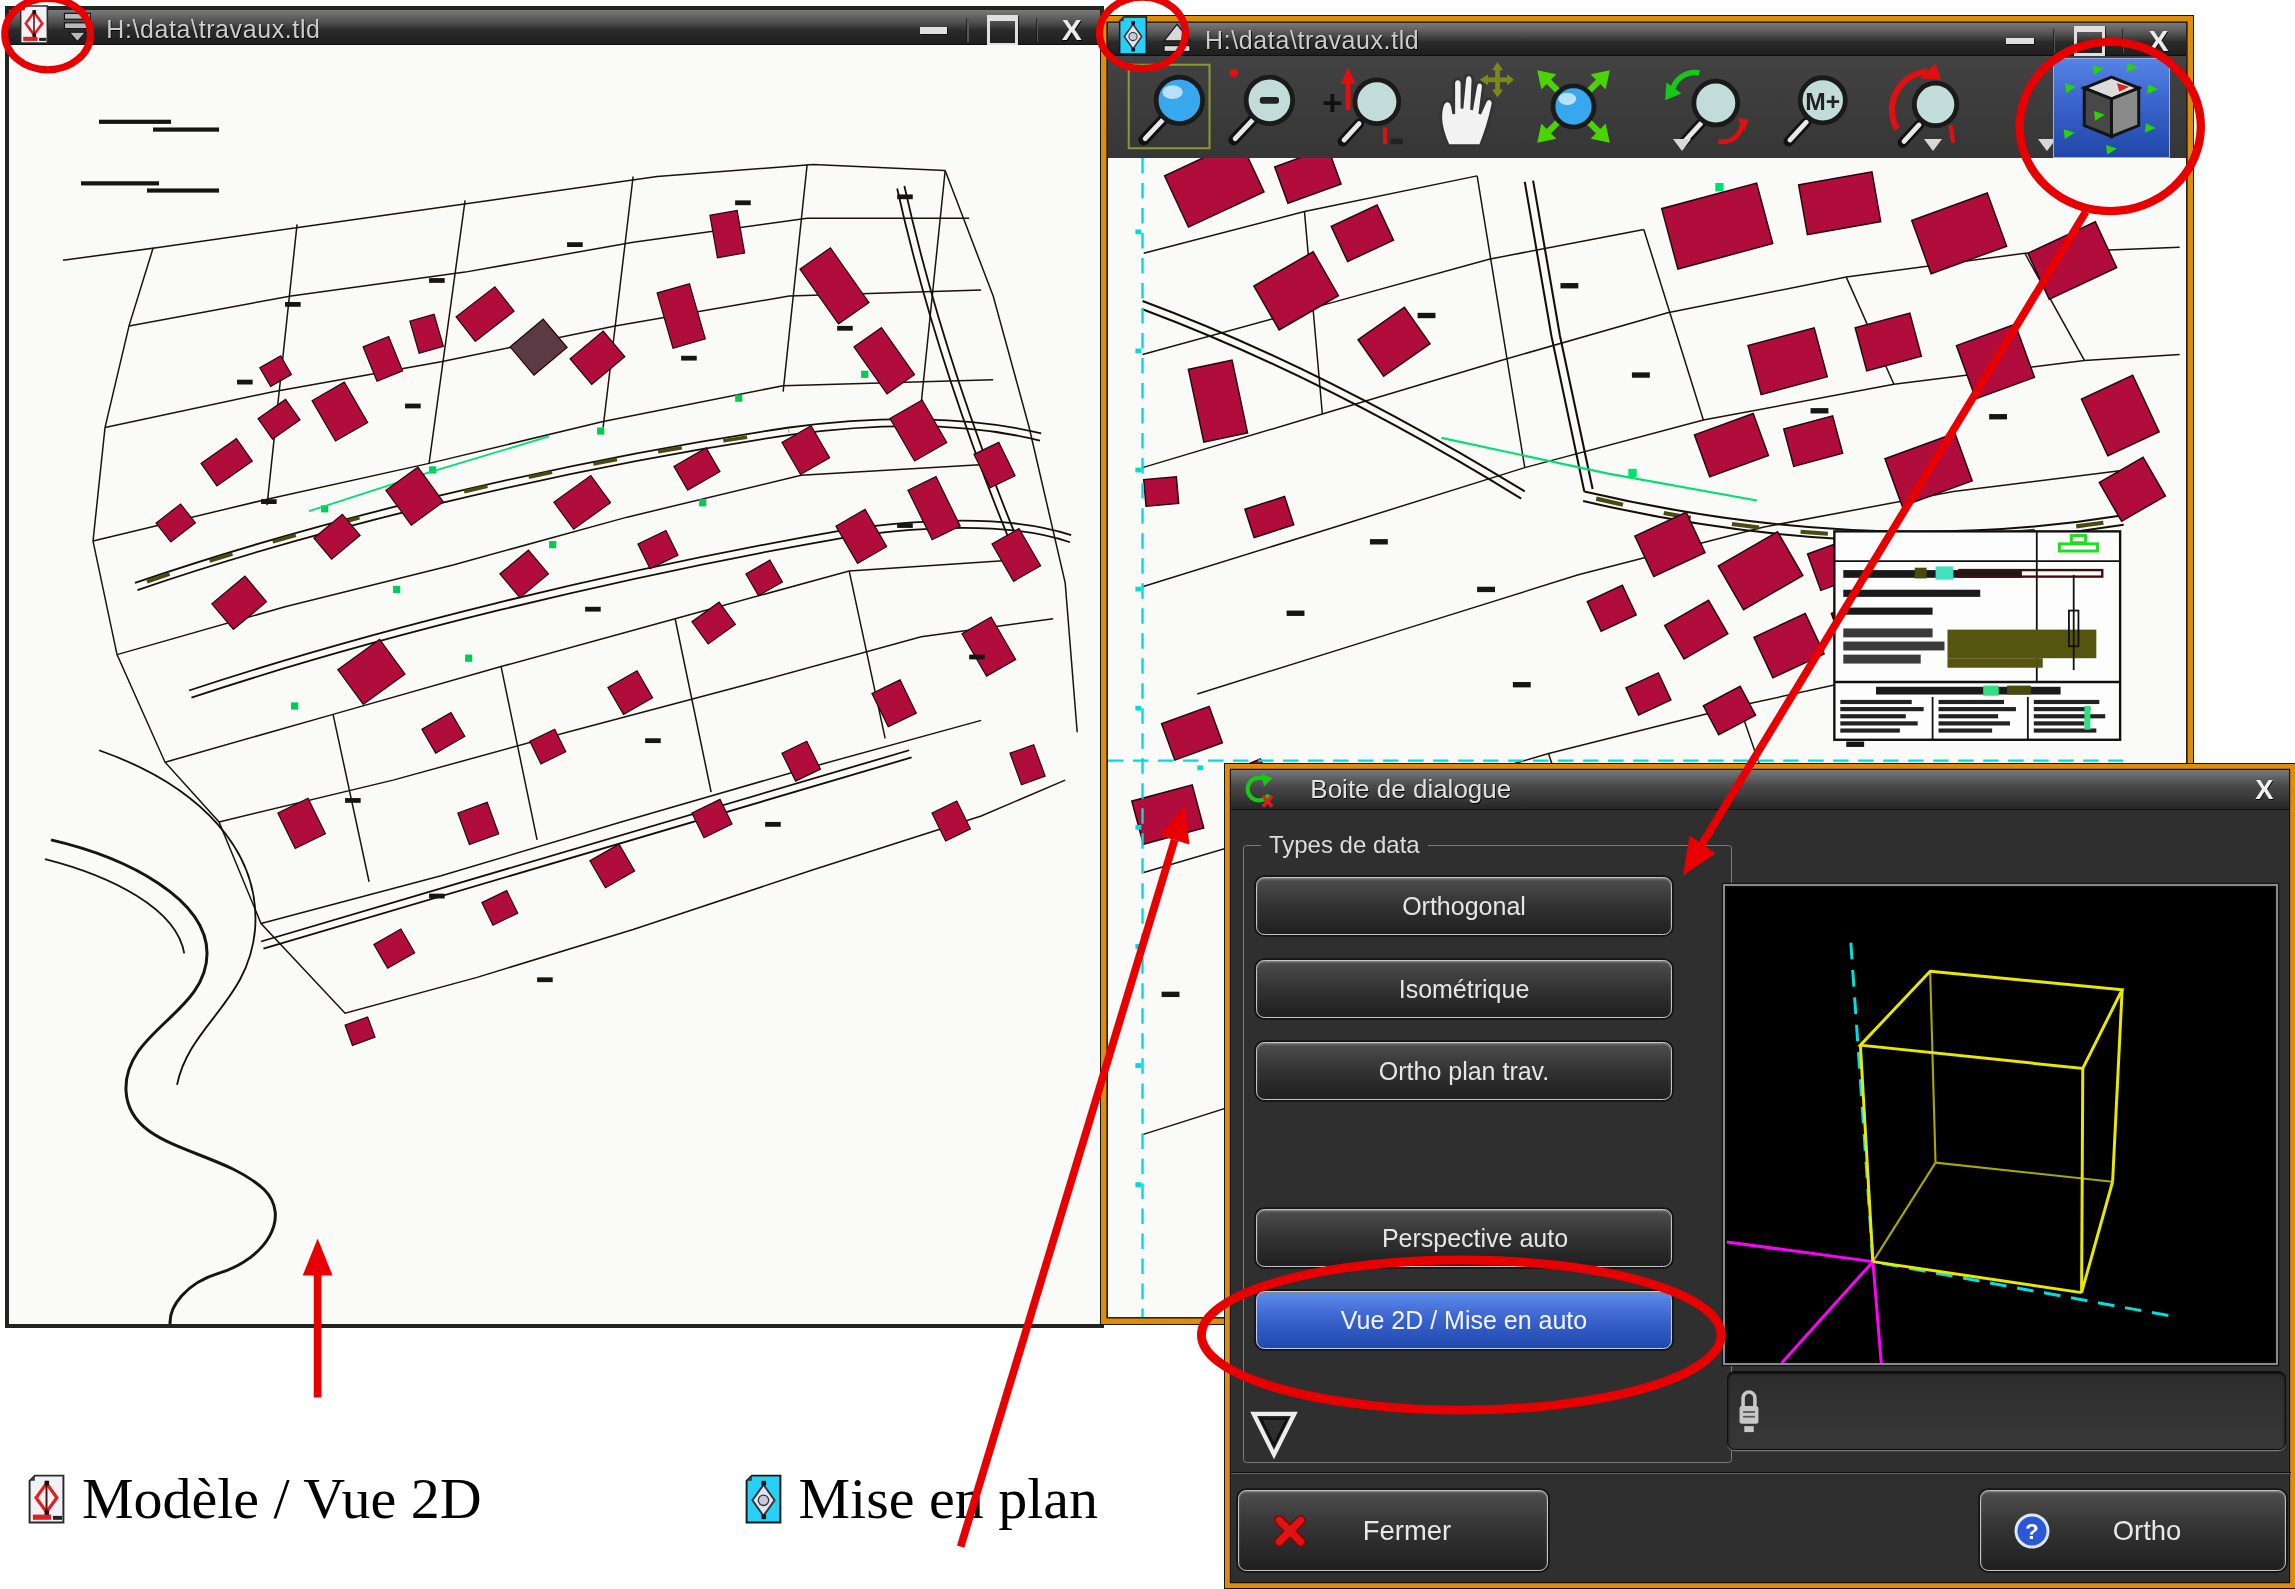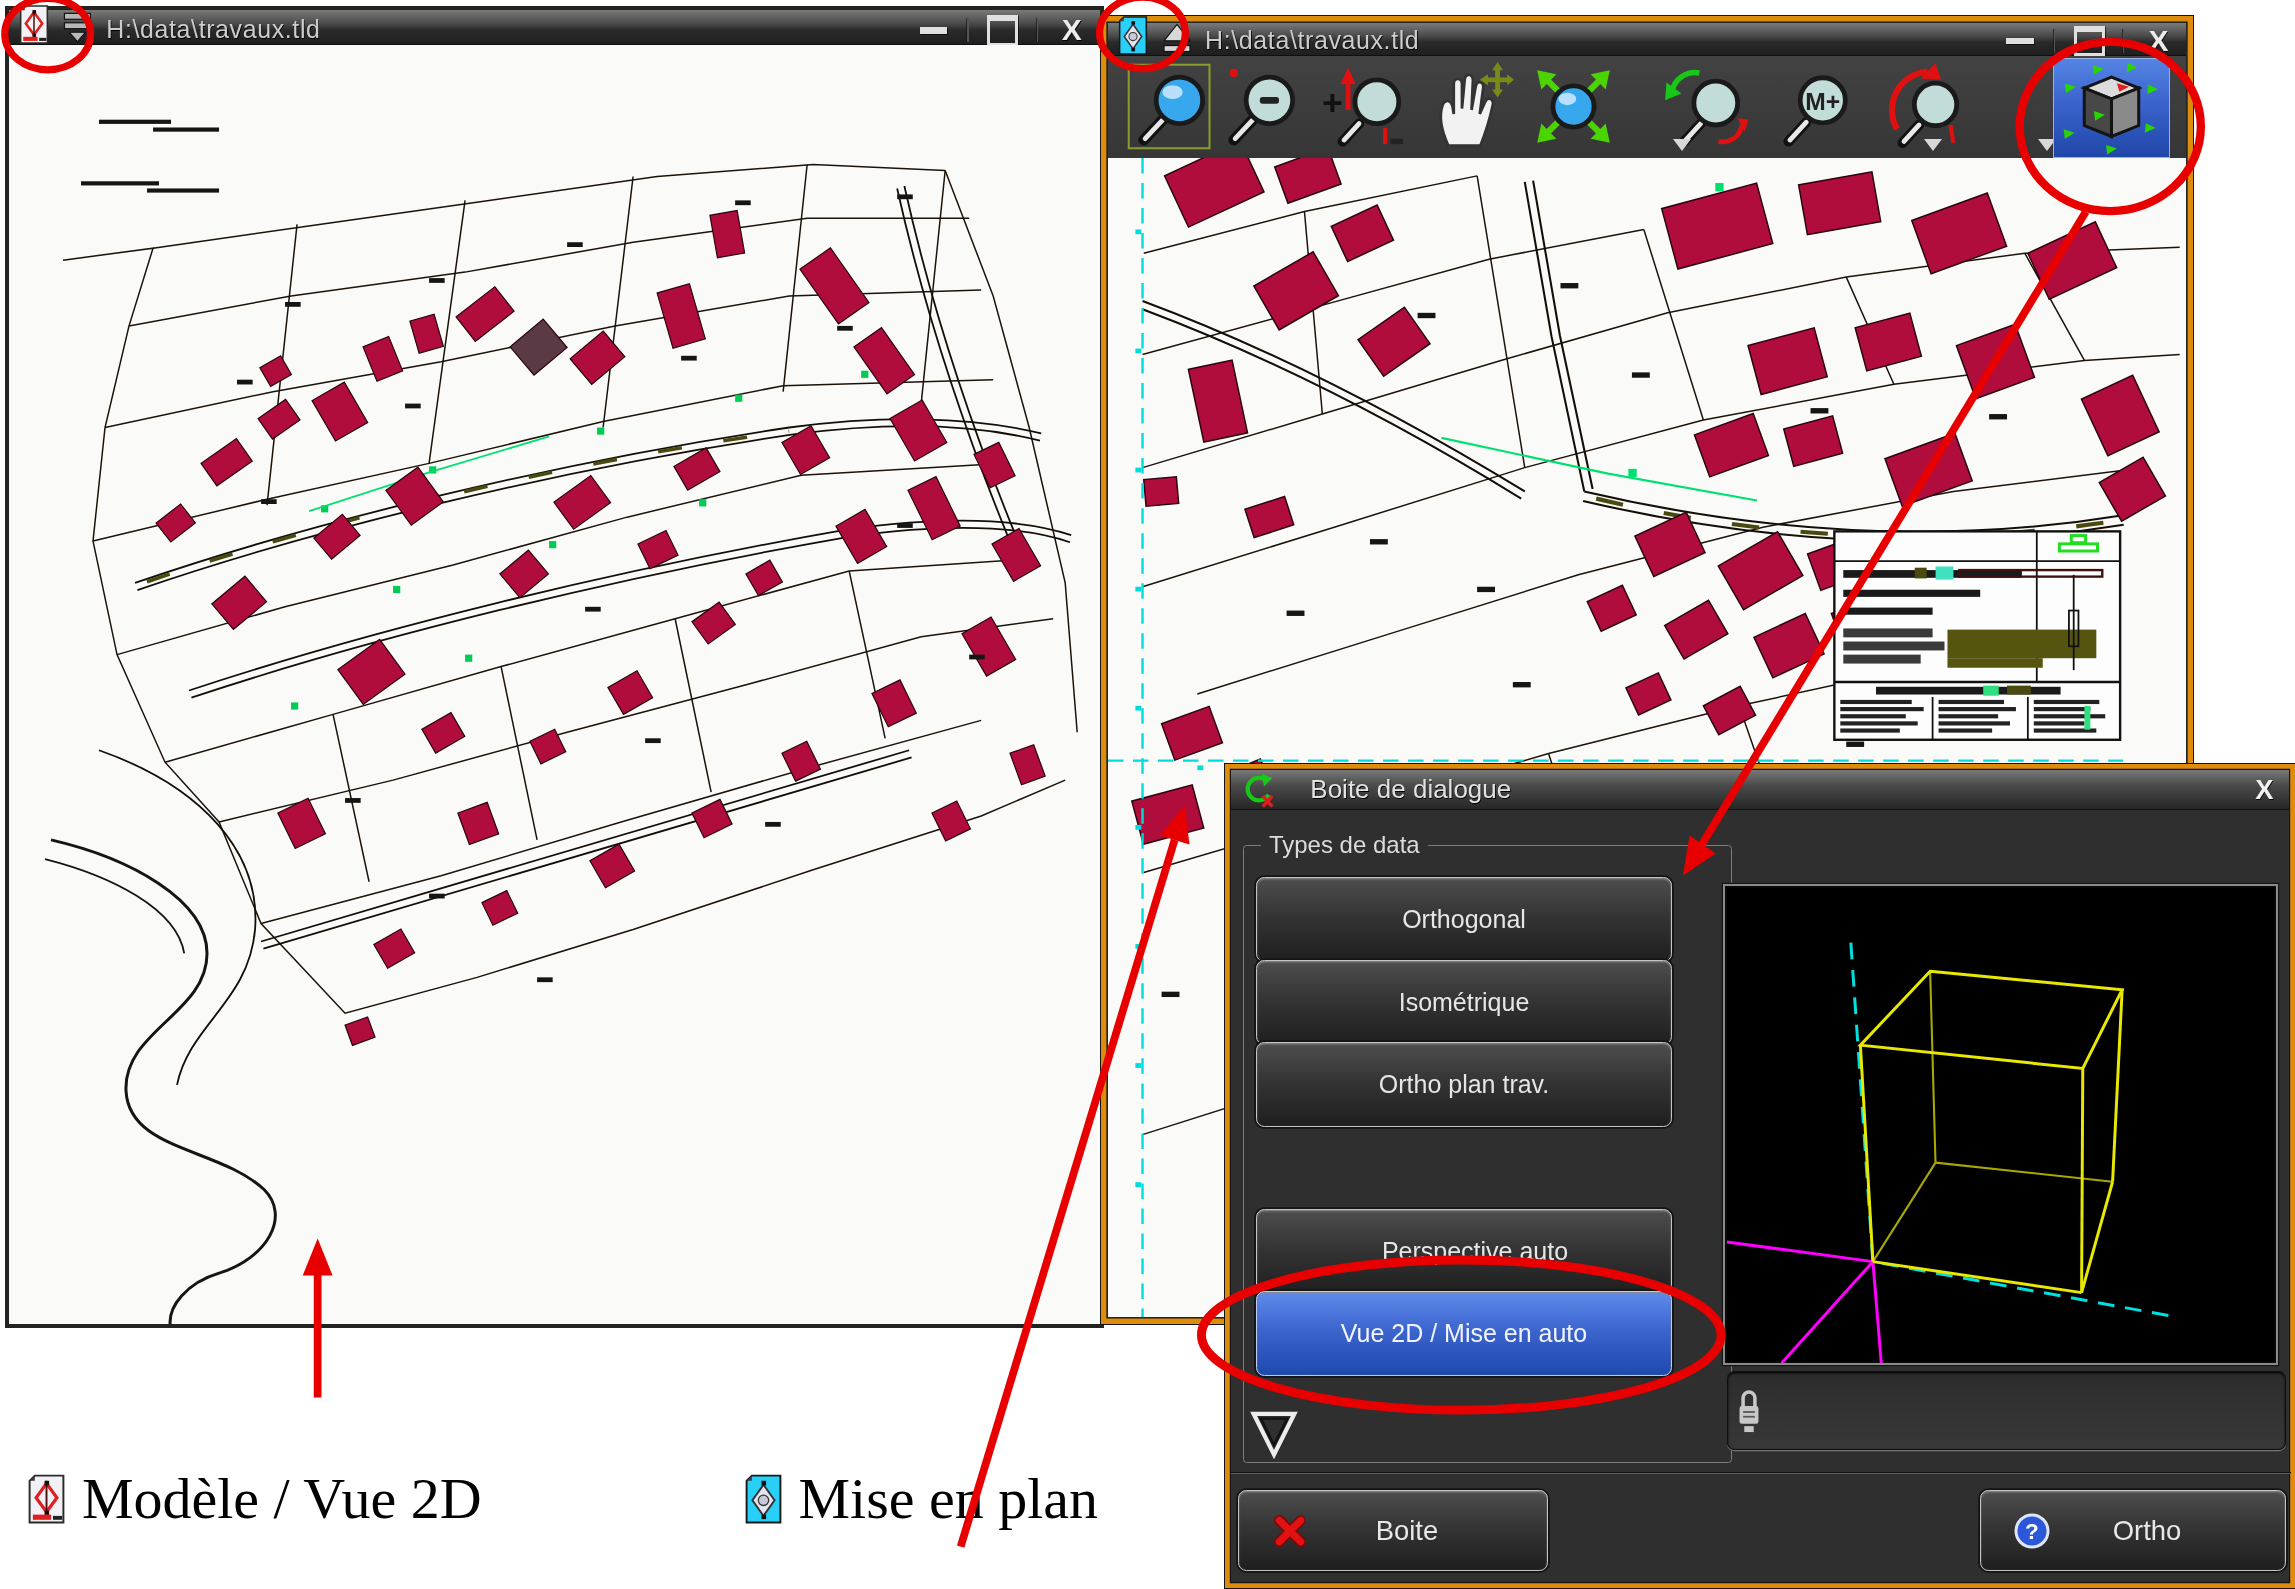--- a/index.html
+++ b/index.html
@@ -36,21 +36,21 @@
   
   #dialog{position:absolute;left:1224px;top:763px;width:1072px;height:826px;background:#2f2f2f;
           border:1.2px solid #141414;box-shadow:inset 0 0 0 4.8px #dd8c0c, inset 0 0 0 6px #141414;box-sizing:border-box;}
   #dlg-titlebar{position:absolute;left:6px;top:6px;right:6px;height:39px;display:flex;align-items:center;
           background:linear-gradient(180deg,#787878 0%,#4a4a4a 40%,#262626 100%);border-bottom:1.2px solid #111;}
   #dlg-title{color:#e2e2e2;font-size:26px;margin-left:33px;text-shadow:0.6px 0.6px 0.6px #000;}
   #dlg-close{margin-left:auto;margin-right:15.5px;color:#f0f0f0;font-size:27.4px;font-weight:bold;cursor:pointer;text-shadow:0.6px 0.6px 0.6px #000;}
   fieldset#types-group{position:absolute;left:18px;top:67px;width:473px;height:621px;margin:0;
           border:1.2px solid #7c7c7c;border-radius:3.6px;}
   fieldset#types-group legend{margin-left:9.5px;padding:0 8.3px;color:#dcdcdc;font-size:24px;}
-  .vbtn{position:absolute;left:31px;width:416px;height:85px;border-radius:8.3px;
+  .vbtn{position:absolute;left:31px;width:416px;height:58px;border-radius:8.3px;
         border:1.8px solid #c4c4c4;box-shadow:0 0 0 1.8px #141414, inset 0 1.2px 1.8px #888;
         background:linear-gradient(180deg,#4e4e4e,#333 48%,#1f1f1f);
         color:#e6e6e6;font-size:25px;display:flex;align-items:center;justify-content:center;cursor:pointer;
         font-family:"Liberation Sans",sans-serif;}
   .vbtn.selected{background:linear-gradient(180deg,#5f8cee,#3a63cc 48%,#1e49ad);border-color:#bcccf2;color:#f2f4ff;}
   #btn-orthogonal{top:113px;} #btn-isometrique{top:196px;} #btn-orthoplan{top:278px;}
   #btn-perspective{top:445px;padding-left:28px;} #btn-vue2d{top:527px;}
   #preview{position:absolute;left:498px;top:120px;width:551px;height:477px;background:#000;
            border:2.4px solid #8a8a8a;box-shadow:inset 0 0 0 1.8px #0a0a0a, 0 0 0 1.2px #141414;box-sizing:content-box;}
   #expander{position:absolute;left:25px;top:645px;width:48px;height:50px;cursor:pointer;}
@@ -608,21 +608,21 @@
       <svg class="foot-ic" viewBox="0 0 64 64">
         <g stroke="#7a0a0a" stroke-width="18" stroke-linecap="round">
             <line x1="14" y1="14" x2="50" y2="50"></line>
             <line x1="50" y1="14" x2="14" y2="50"></line>
           </g>
         <g stroke="#e01212" stroke-width="12" stroke-linecap="round">
             <line x1="14" y1="14" x2="50" y2="50"></line>
             <line x1="50" y1="14" x2="14" y2="50"></line>
           </g>
       </svg>
-      <span class="lbl">Boite</span>
+      <span class="lbl">Fermer</span>
     </button>
     <button class="foot-btn" id="btn-aide">
       <svg class="foot-ic" viewBox="0 0 64 64" style="font-size:46px">
         <circle cx="32" cy="32" r="27" fill="#2a58d8" stroke="#dfe6fa" stroke-width="5"></circle>
         <text x="32" y="45" text-anchor="middle" font-size="38" font-weight="bold" fill="#ffffff" font-family="Liberation Sans, sans-serif">?</text>
       </svg>
       <span class="lbl">Ortho</span>
     </button>
   </div>
 

